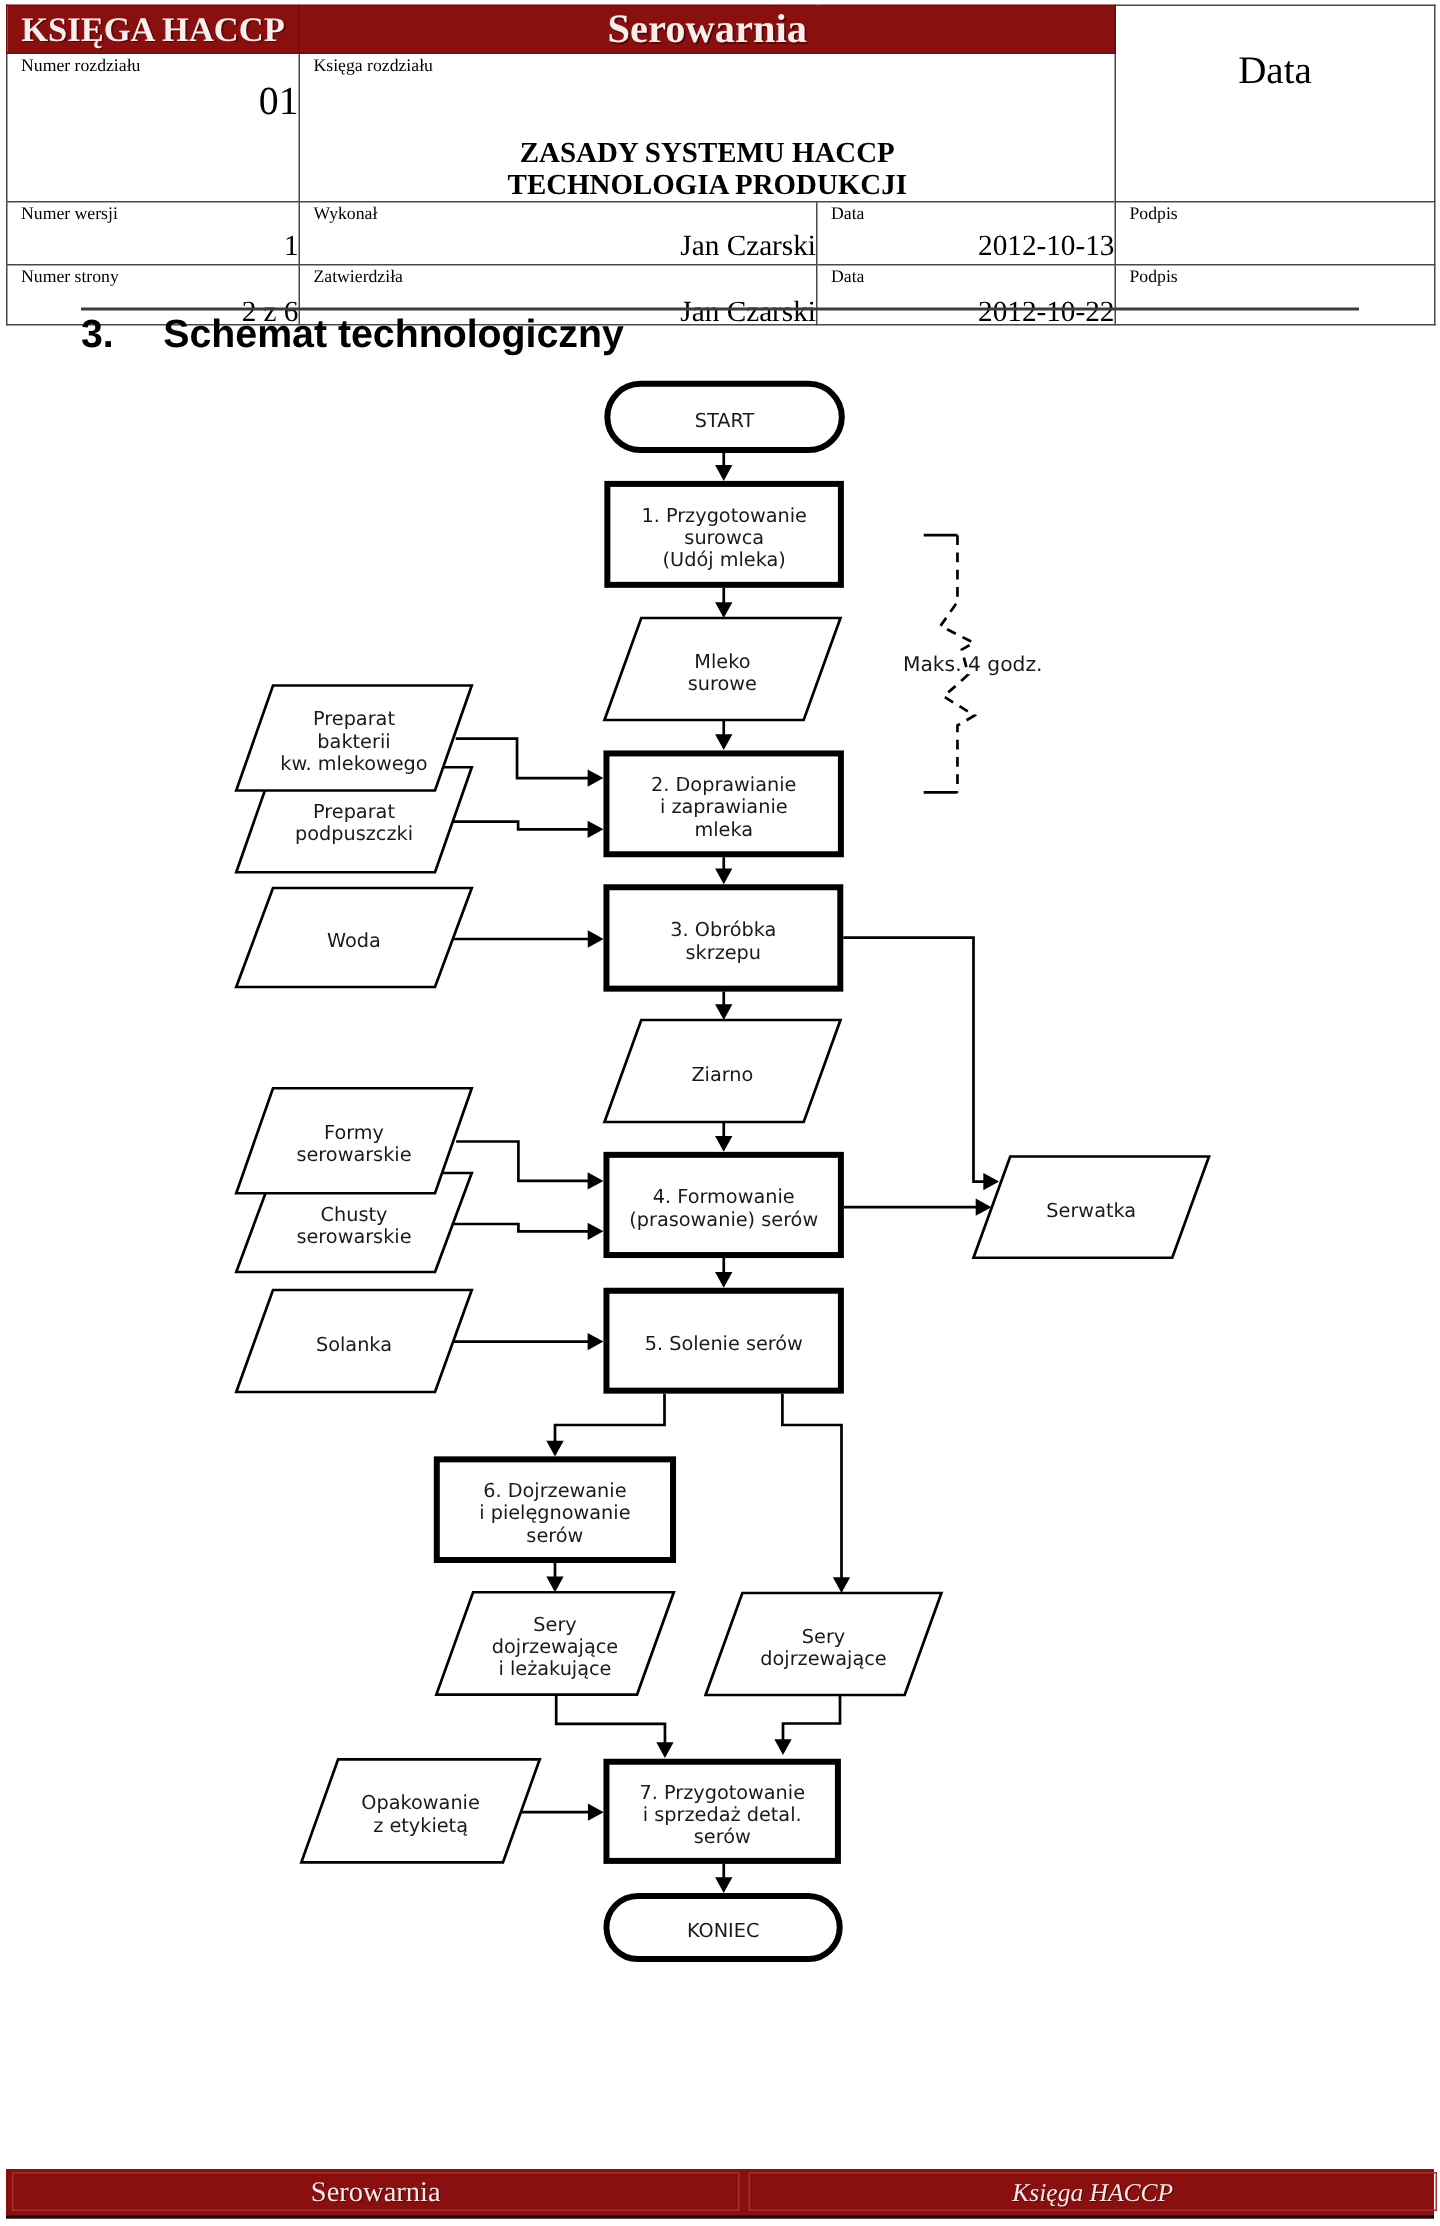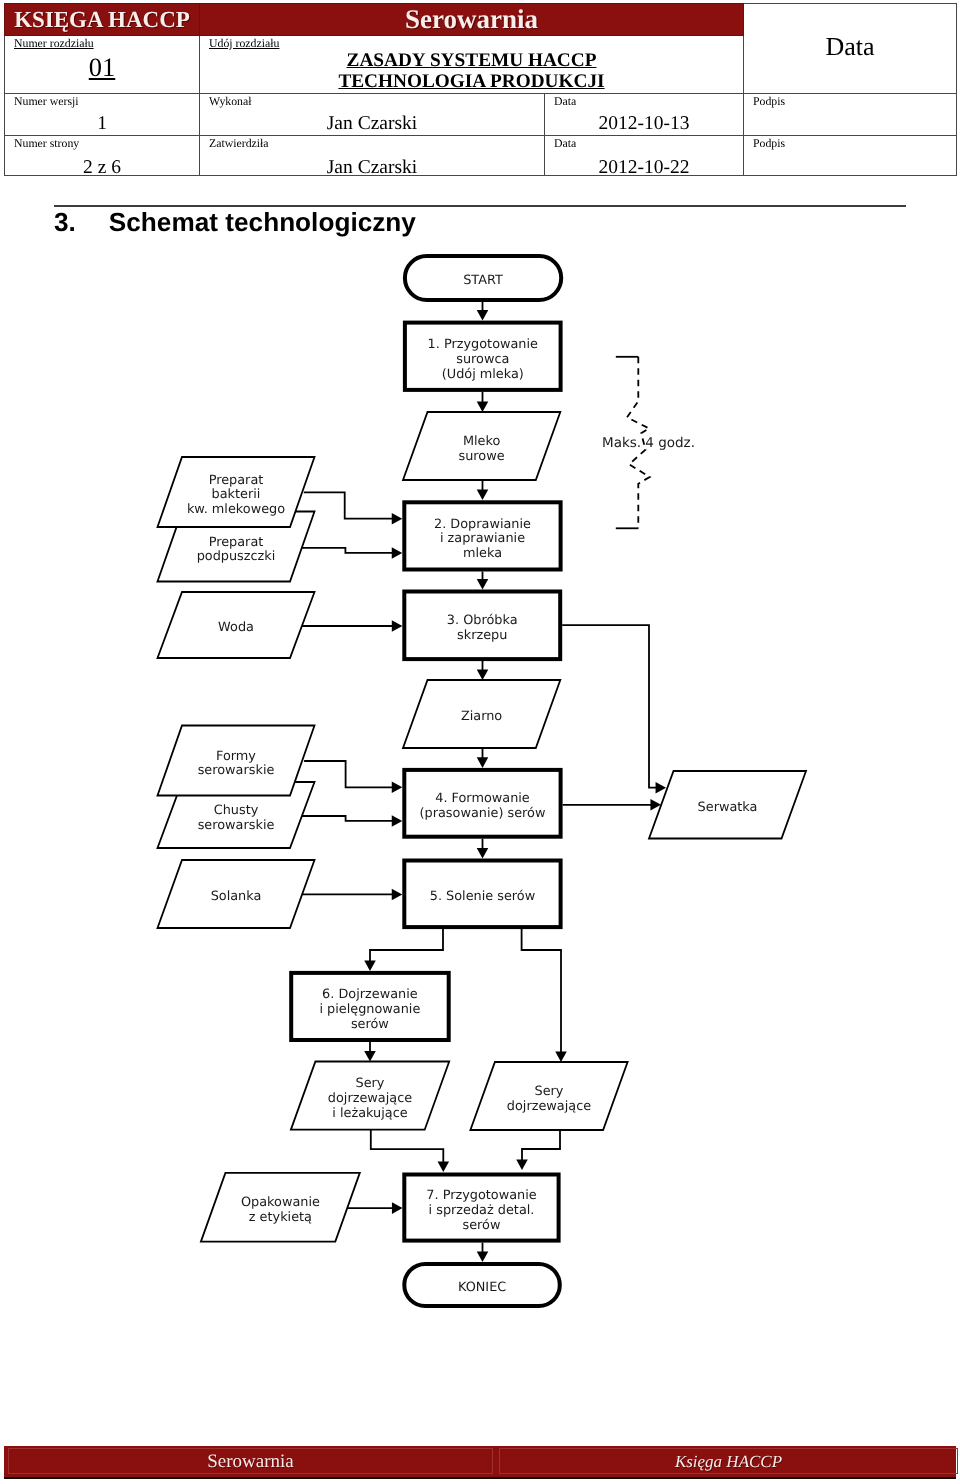--- a/index.html
+++ b/index.html
@@ -11,30 +11,30 @@
 
   
   .hdr{position:absolute;left:4px;top:3px;width:952px;border-collapse:collapse;table-layout:fixed;}
   .hdr td{border:1px solid #484848;padding:0;vertical-align:top;background:#fff;}
   .hdr td.redband{background:#8a0f0f;border-color:#6b0d0d;height:31px;vertical-align:middle;}
   .redband .txt{color:#f8eeeb;font-weight:bold;text-align:center;line-height:1;
                 text-shadow:1.2px 1.2px 0 rgba(50,0,0,.55);}
   .bk{font-size:23px;white-space:nowrap;}
   .co{font-size:27px;white-space:nowrap;}
   .lbl{font-size:11.8px;line-height:11px;padding:2px 0 0 9px;}
-  .val{font-size:26.5px;text-align:center;line-height:18px;}
+  .val{font-size:26.5px;text-align:right;line-height:18px;}
   .v2,.v3{font-size:19.5px;line-height:17px;}
   .v3{line-height:15px;}
   .v1{padding-top:9px;}
   .v2{padding-top:8px;}
   .v3{padding-top:11px;}
   .logo{font-size:26px;text-align:center;padding-top:28px;}
   .doct{font-size:19.3px;font-weight:bold;text-align:center;line-height:21px;white-space:nowrap;}
-  .r1{height:57px;text-decoration:underline;}
-  .dt1{padding-top:1px;}
+  .r1{height:57px;}
+  .dt1{padding-top:1px;margin-top:42px;}
   .r2{height:41px;}
   .r3{height:39px;}
 
   
   .rule{position:absolute;left:54px;top:205px;width:852px;height:0;border-top:2px solid #3d3d3d;}
   .sec{position:absolute;left:54px;top:208px;font-family:"Liberation Sans",sans-serif;
        font-weight:bold;font-size:26.2px;color:#000000;white-space:pre;letter-spacing:0px;line-height:28px;}
   .secgap{display:inline-block;width:33px;}
 
   
@@ -74,21 +74,21 @@
     <td rowspan="2" class="logocell">
       <div class="logo">Data</div>
     </td>
   </tr>
   <tr>
     <td class="r1">
       <div class="lbl">Numer rozdziału</div>
       <div class="val v1">01</div>
     </td>
     <td class="r1" colspan="2">
-      <div class="lbl">Udój rozdziału</div>
+      <div class="lbl">Księga rozdziału</div>
       <div class="doct dt1">ZASADY SYSTEMU HACCP</div>
       <div class="doct">TECHNOLOGIA PRODUKCJI</div>
     </td>
   </tr>
   <tr>
     <td class="r2">
       <div class="lbl">Numer wersji</div>
       <div class="val v2">1</div>
     </td>
     <td class="r2">

